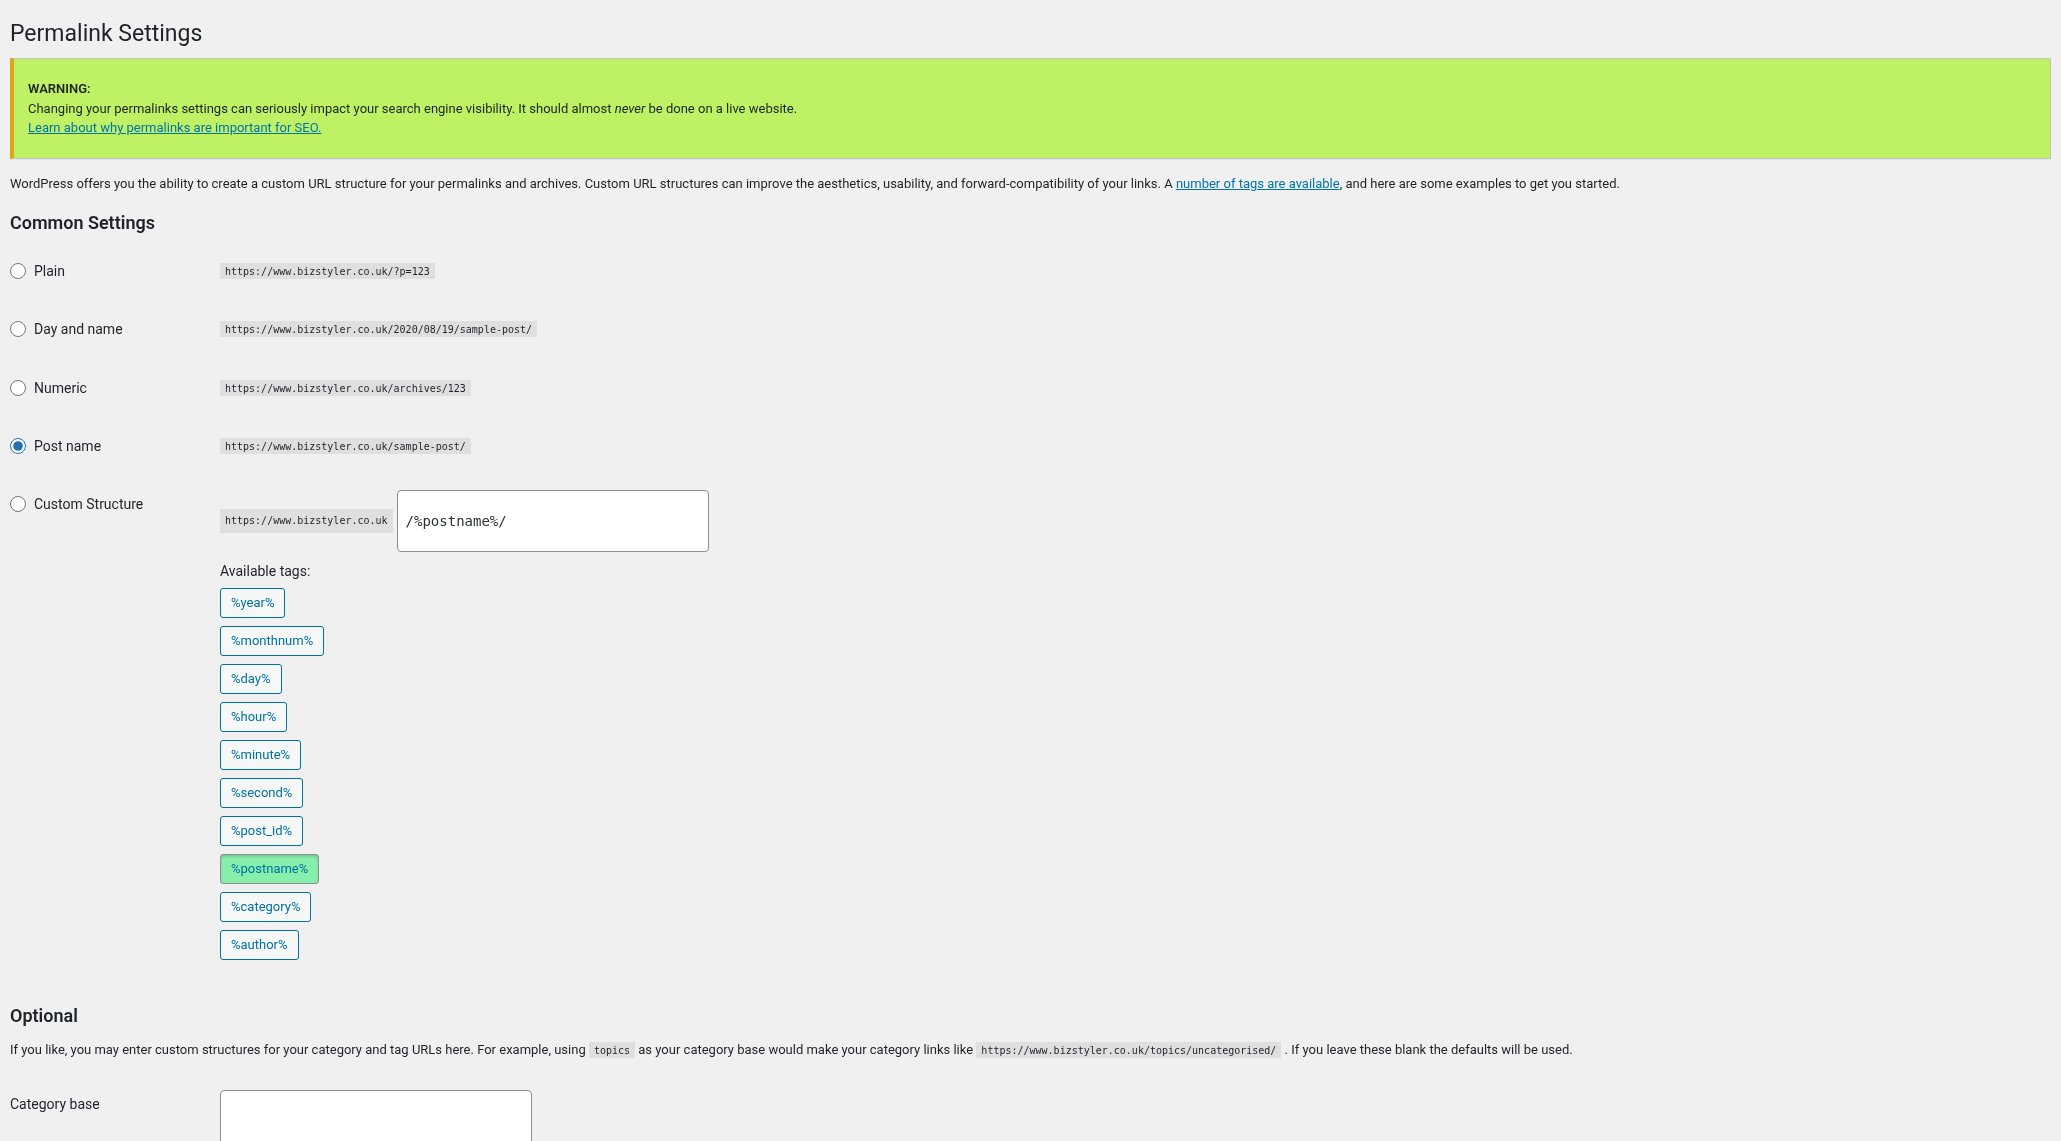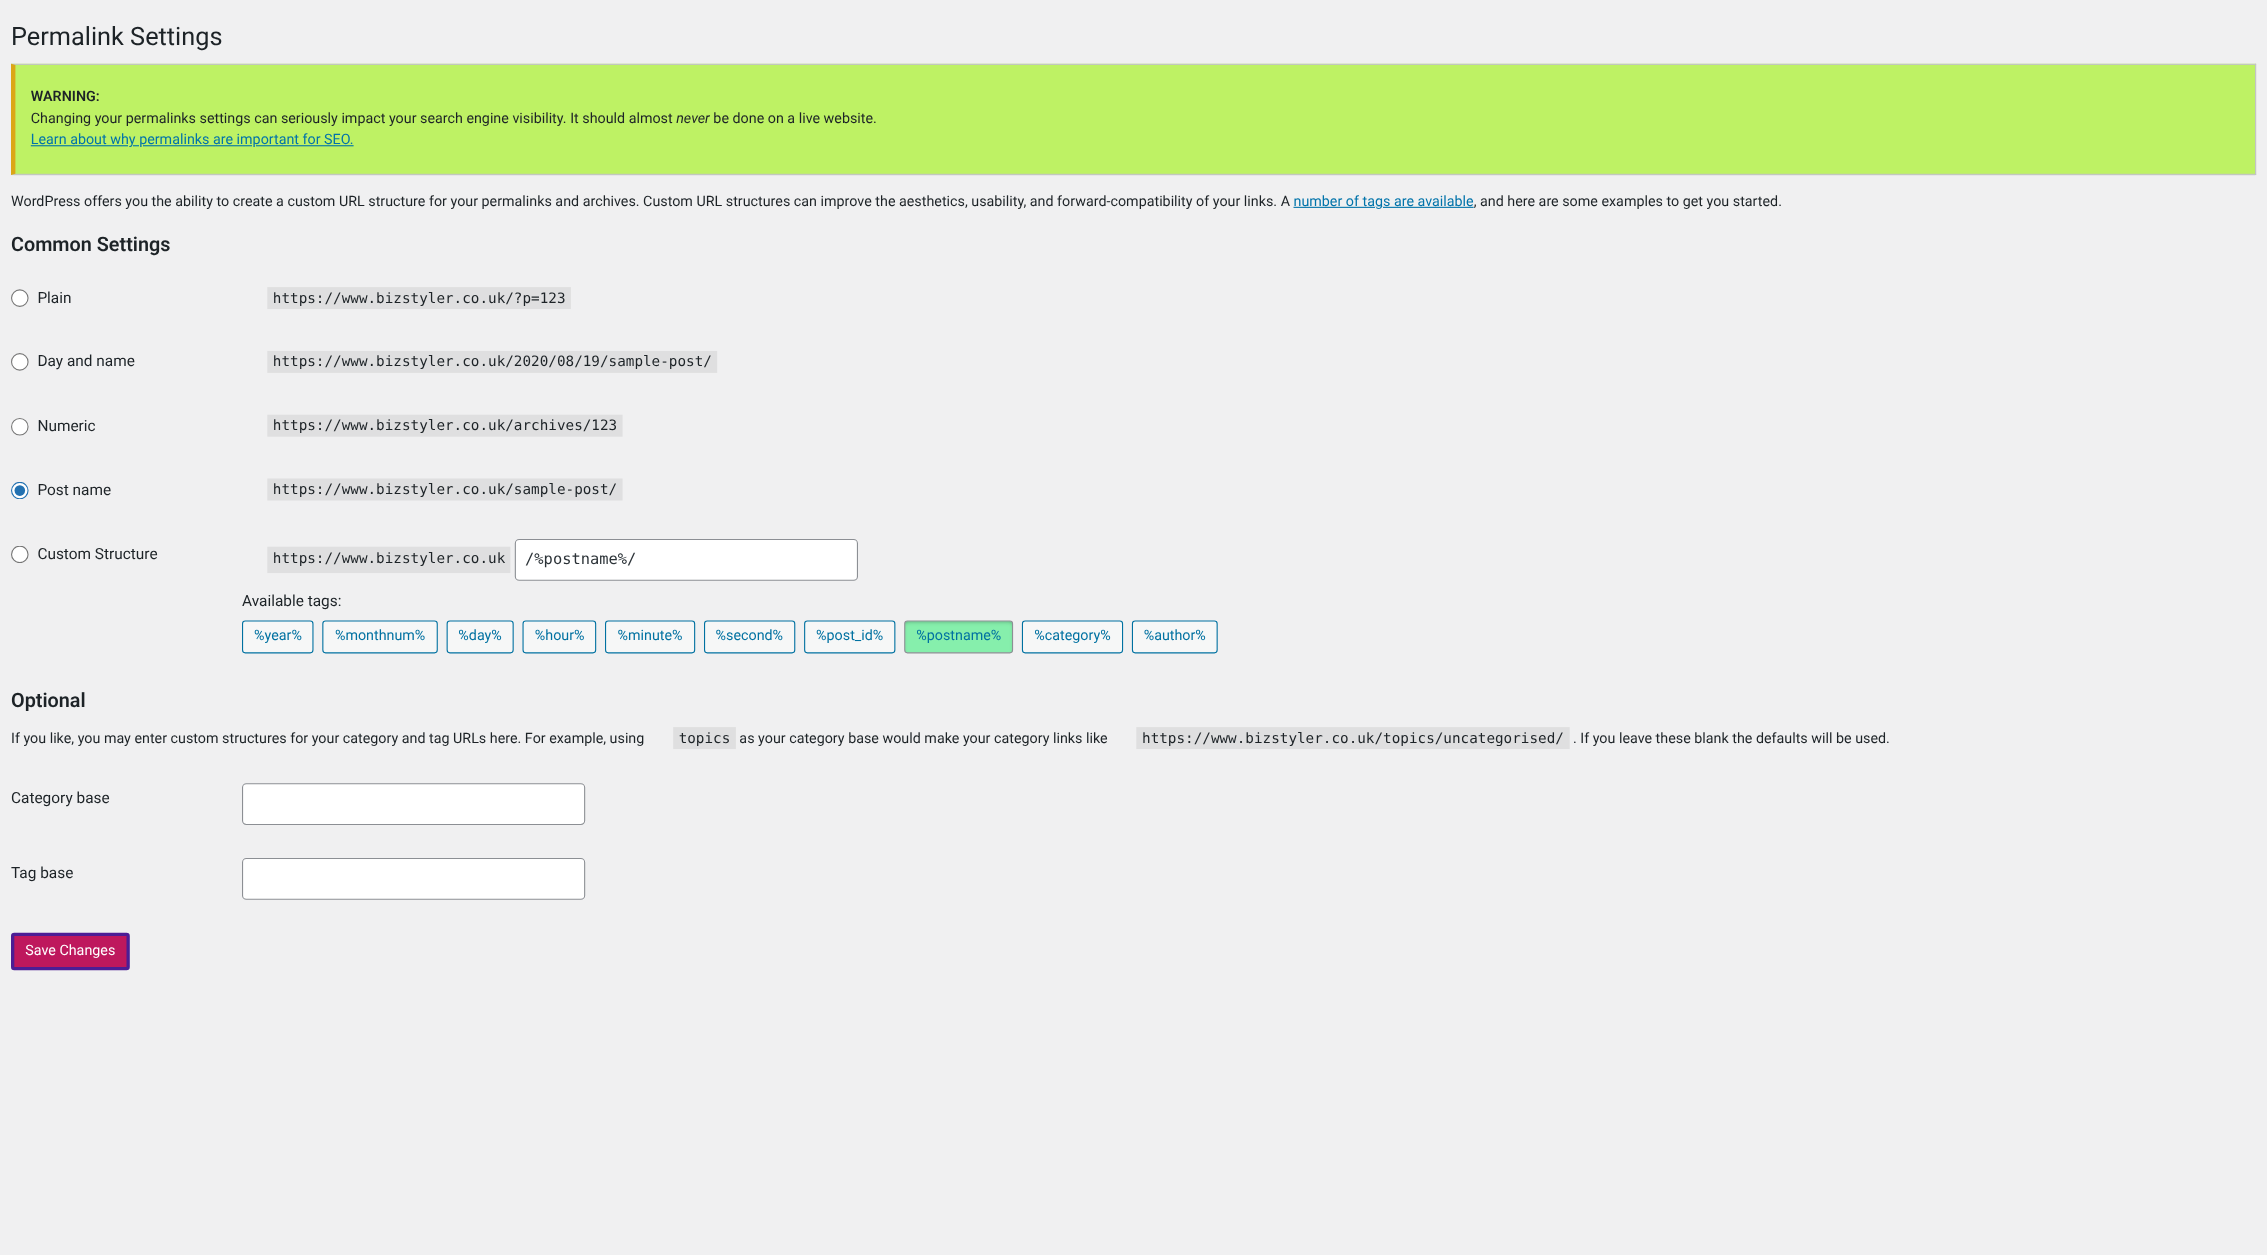--- a/index.html
+++ b/index.html
@@ -83,52 +83,52 @@
       font-size: 14px;
     }
     input[type="radio"] {
       width: 16px;
       height: 16px;
       margin: 0;
       accent-color: #2271b1;
     }
     code {
       font-family: Consolas, Monaco, monospace;
-      font-size: 13px;
+      font-size: 10px;
       background: rgba(0,0,0,.07);
       padding: 3px 5px 2px;
       direction: ltr;
       unicode-bidi: embed;
-      margin-left: 23px;
     }
     input[type="text"] {
       background: #fff;
       border: 1px solid #8c8f94;
       border-radius: 4px;
-      padding: 4px 8px;
+      padding: 16px 8px;
       font-size: 14px;
       line-height: 2;
       min-height: 30px;
       color: #2c3338;
       box-shadow: 0 0 0 transparent;
     }
     .permalink-structure-input {
       width: 312px;
       font-family: Consolas, Monaco, monospace;
     }
     .optional-input {
       width: 312px;
     }
     .available-structure-tags {
-      margin: 8px 0 0 0;
+      margin: 8px 0 12px 0;
       list-style: none;
       padding: 0;
       display: flex;
       flex-wrap: wrap;
       gap: 8px;
+      flex-direction: column;
     }
     .available-structure-tags li {
       margin: 0;
     }
     .button-tag {
       background: #f6f7f7;
       border: 1px solid #0071a1;
       color: #0071a1;
       font-size: 13px;
       line-height: 2.15384615;

